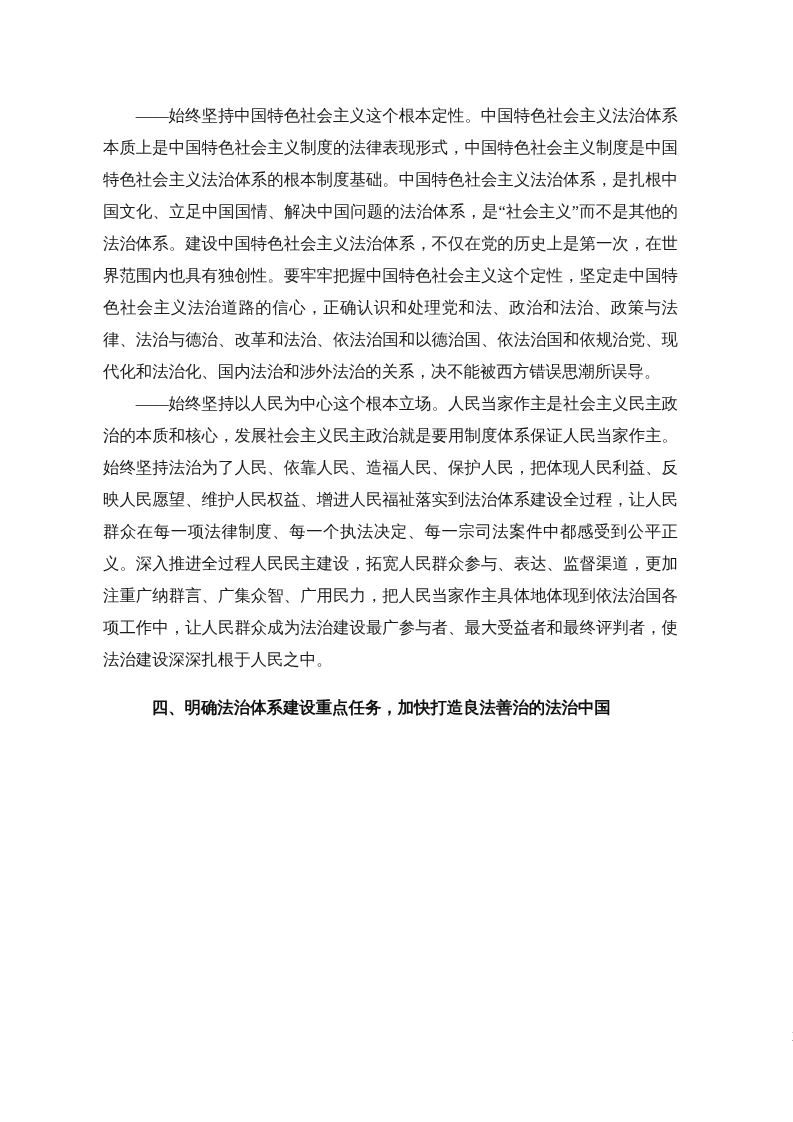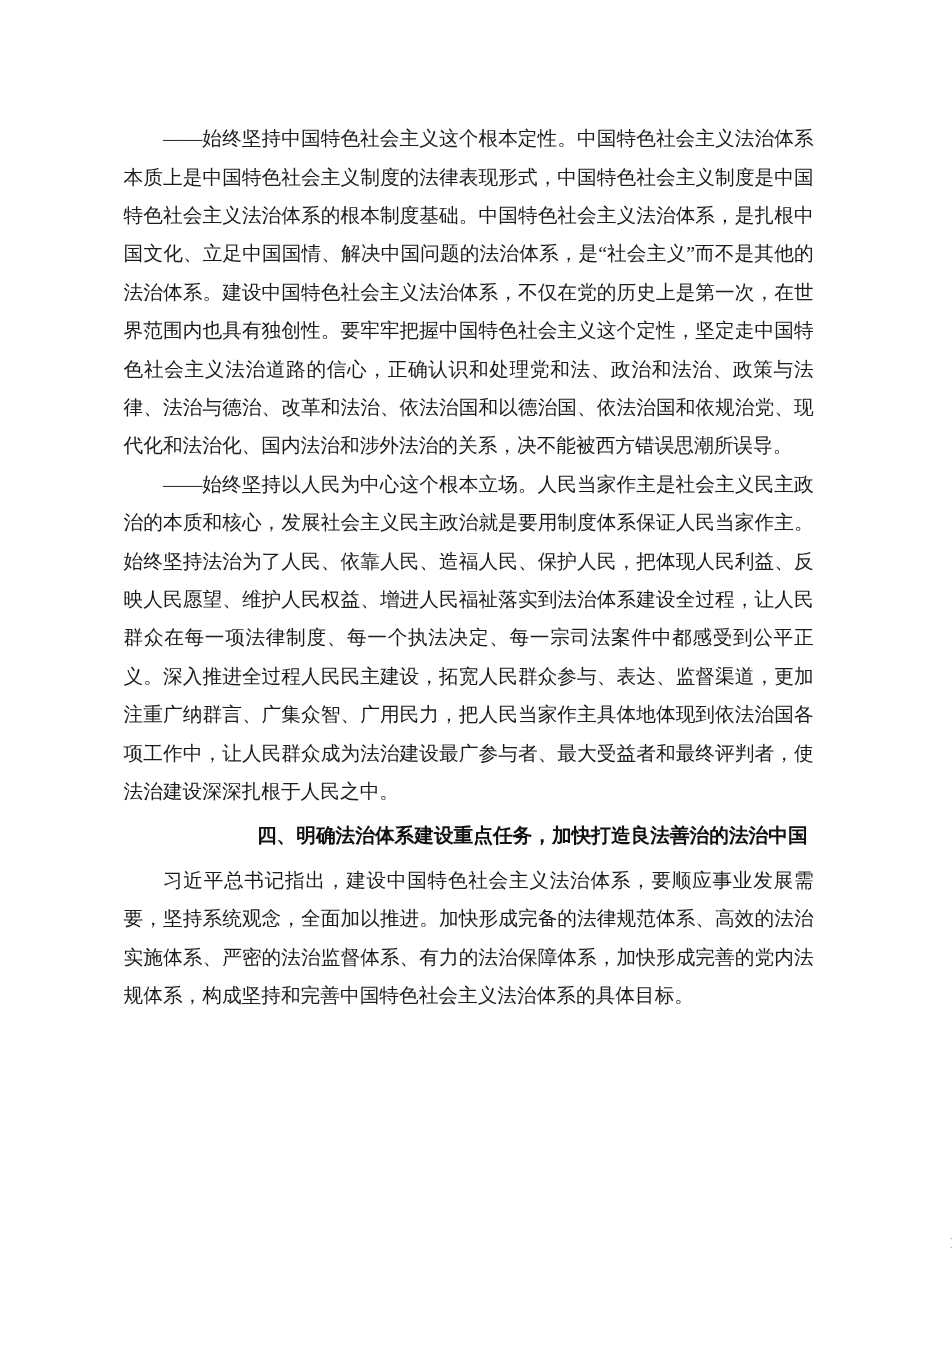--- a/index.html
+++ b/index.html
@@ -33,28 +33,28 @@
       text-align: justify;
       text-justify: inter-ideograph;
       letter-spacing: 0;
     }
     .text-block p {
       margin: 0;
       padding: 0;
       text-indent: 2em;
     }
     .text-block h2 {
-      margin: 5px;
+      margin: 16px;
       padding: 0;
       text-indent: 2em;
       font-size: 16.4px;
       line-height: 32px;
       font-weight: bold;
       color: #111111;
-      text-align: right;
+      text-align: left;
     }
     .page-footer {
       position: absolute;
       left: 0;
       top: 1028px;
       width: 793px;
       text-align: right;
       color: #222222;
       font-size: 14px;
       line-height: 18px;
@@ -68,21 +68,20 @@
 <div class="page">
 
   <div class="text-block">
 
     <p>——始终坚持中国特色社会主义这个根本定性。中国特色社会主义法治体系本质上是中国特色社会主义制度的法律表现形式，中国特色社会主义制度是中国特色社会主义法治体系的根本制度基础。中国特色社会主义法治体系，是扎根中国文化、立足中国国情、解决中国问题的法治体系，是“社会主义”而不是其他的法治体系。建设中国特色社会主义法治体系，不仅在党的历史上是第一次，在世界范围内也具有独创性。要牢牢把握中国特色社会主义这个定性，坚定走中国特色社会主义法治道路的信心，正确认识和处理党和法、政治和法治、政策与法律、法治与德治、改革和法治、依法治国和以德治国、依法治国和依规治党、现代化和法治化、国内法治和涉外法治的关系，决不能被西方错误思潮所误导。</p>
 
     <p>——始终坚持以人民为中心这个根本立场。人民当家作主是社会主义民主政治的本质和核心，发展社会主义民主政治就是要用制度体系保证人民当家作主。始终坚持法治为了人民、依靠人民、造福人民、保护人民，把体现人民利益、反映人民愿望、维护人民权益、增进人民福祉落实到法治体系建设全过程，让人民群众在每一项法律制度、每一个执法决定、每一宗司法案件中都感受到公平正义。深入推进全过程人民民主建设，拓宽人民群众参与、表达、监督渠道，更加注重广纳群言、广集众智、广用民力，把人民当家作主具体地体现到依法治国各项工作中，让人民群众成为法治建设最广参与者、最大受益者和最终评判者，使法治建设深深扎根于人民之中。</p>
 
     <h2>四、明确法治体系建设重点任务，加快打造良法善治的法治中国</h2>
 
-    <p>习近平总书记指出，建设中国特色社会主义法治体系，要顺应事业发展需要，坚持系统观念，全面加以推进。加快形成完备的法律规范体系、高效的法治实施体系、严密的法治监督体系、有力的法治保障体系，加快形成完善的党内法规体系，构成坚持和完善中国特色社会主义法治体系的具体目标。</p>
 
 
   </div>
 
   <div class="page-footer">
     <span>15</span>
   </div>
 
 </div>
 

